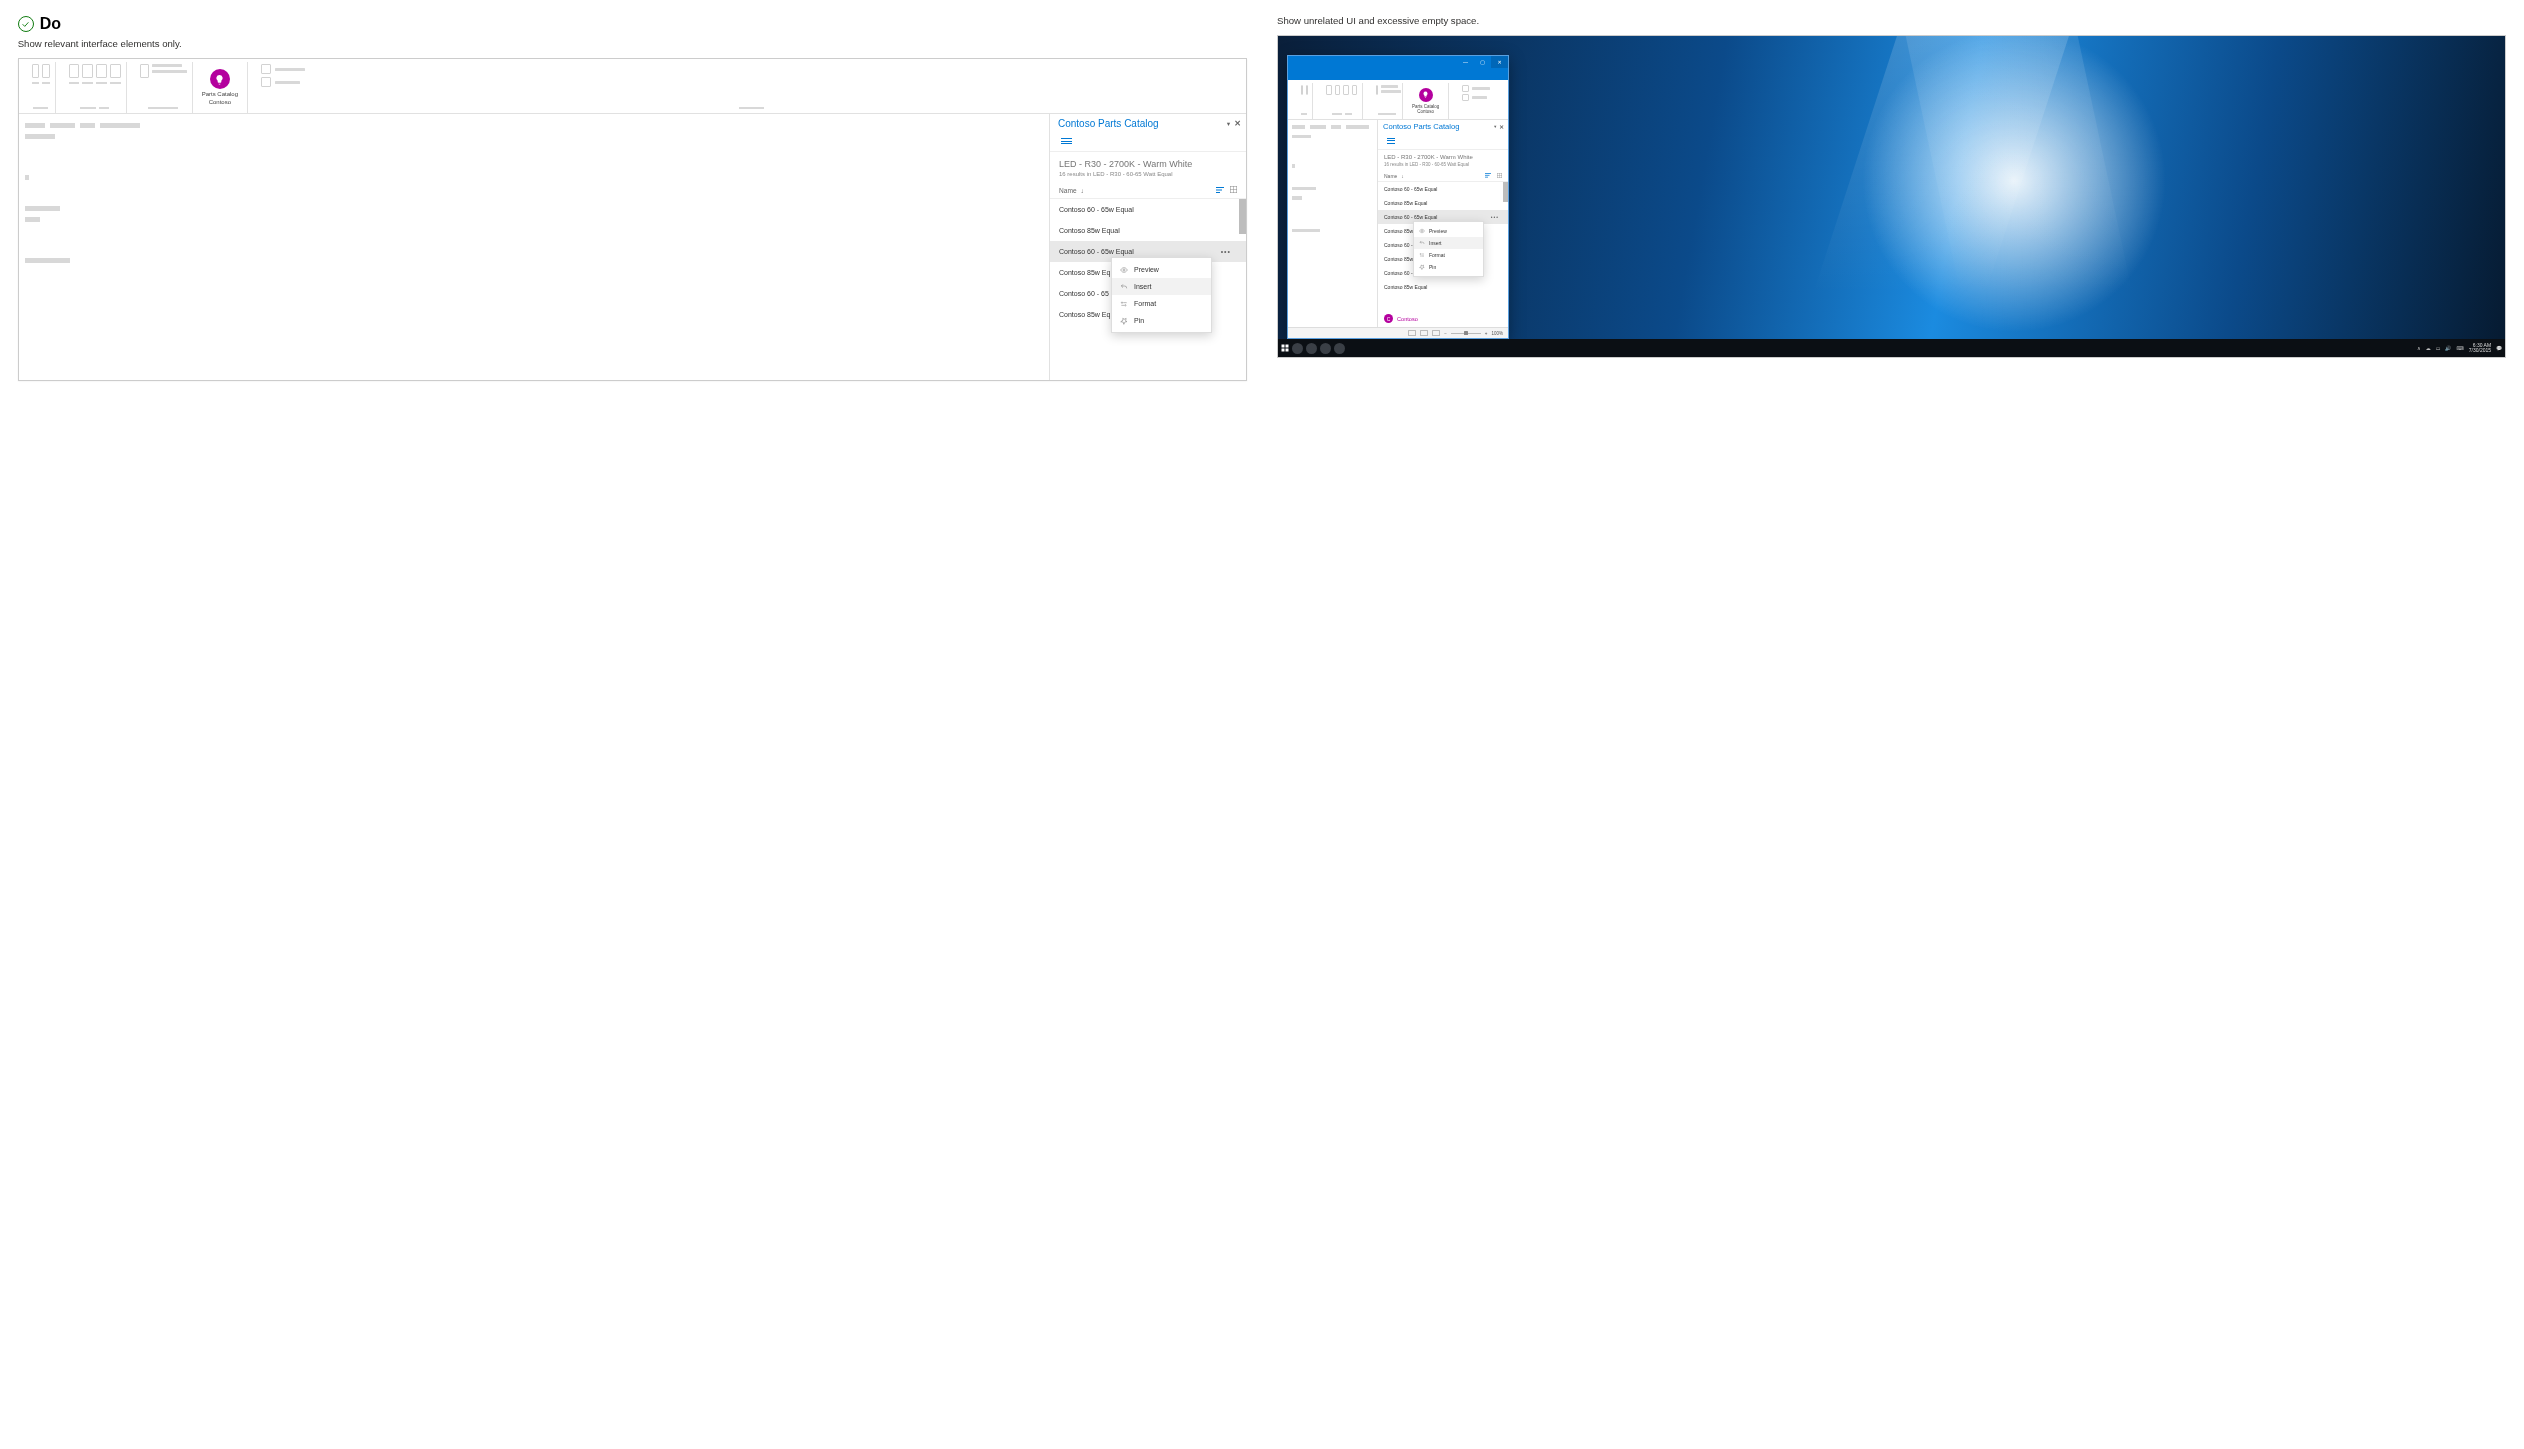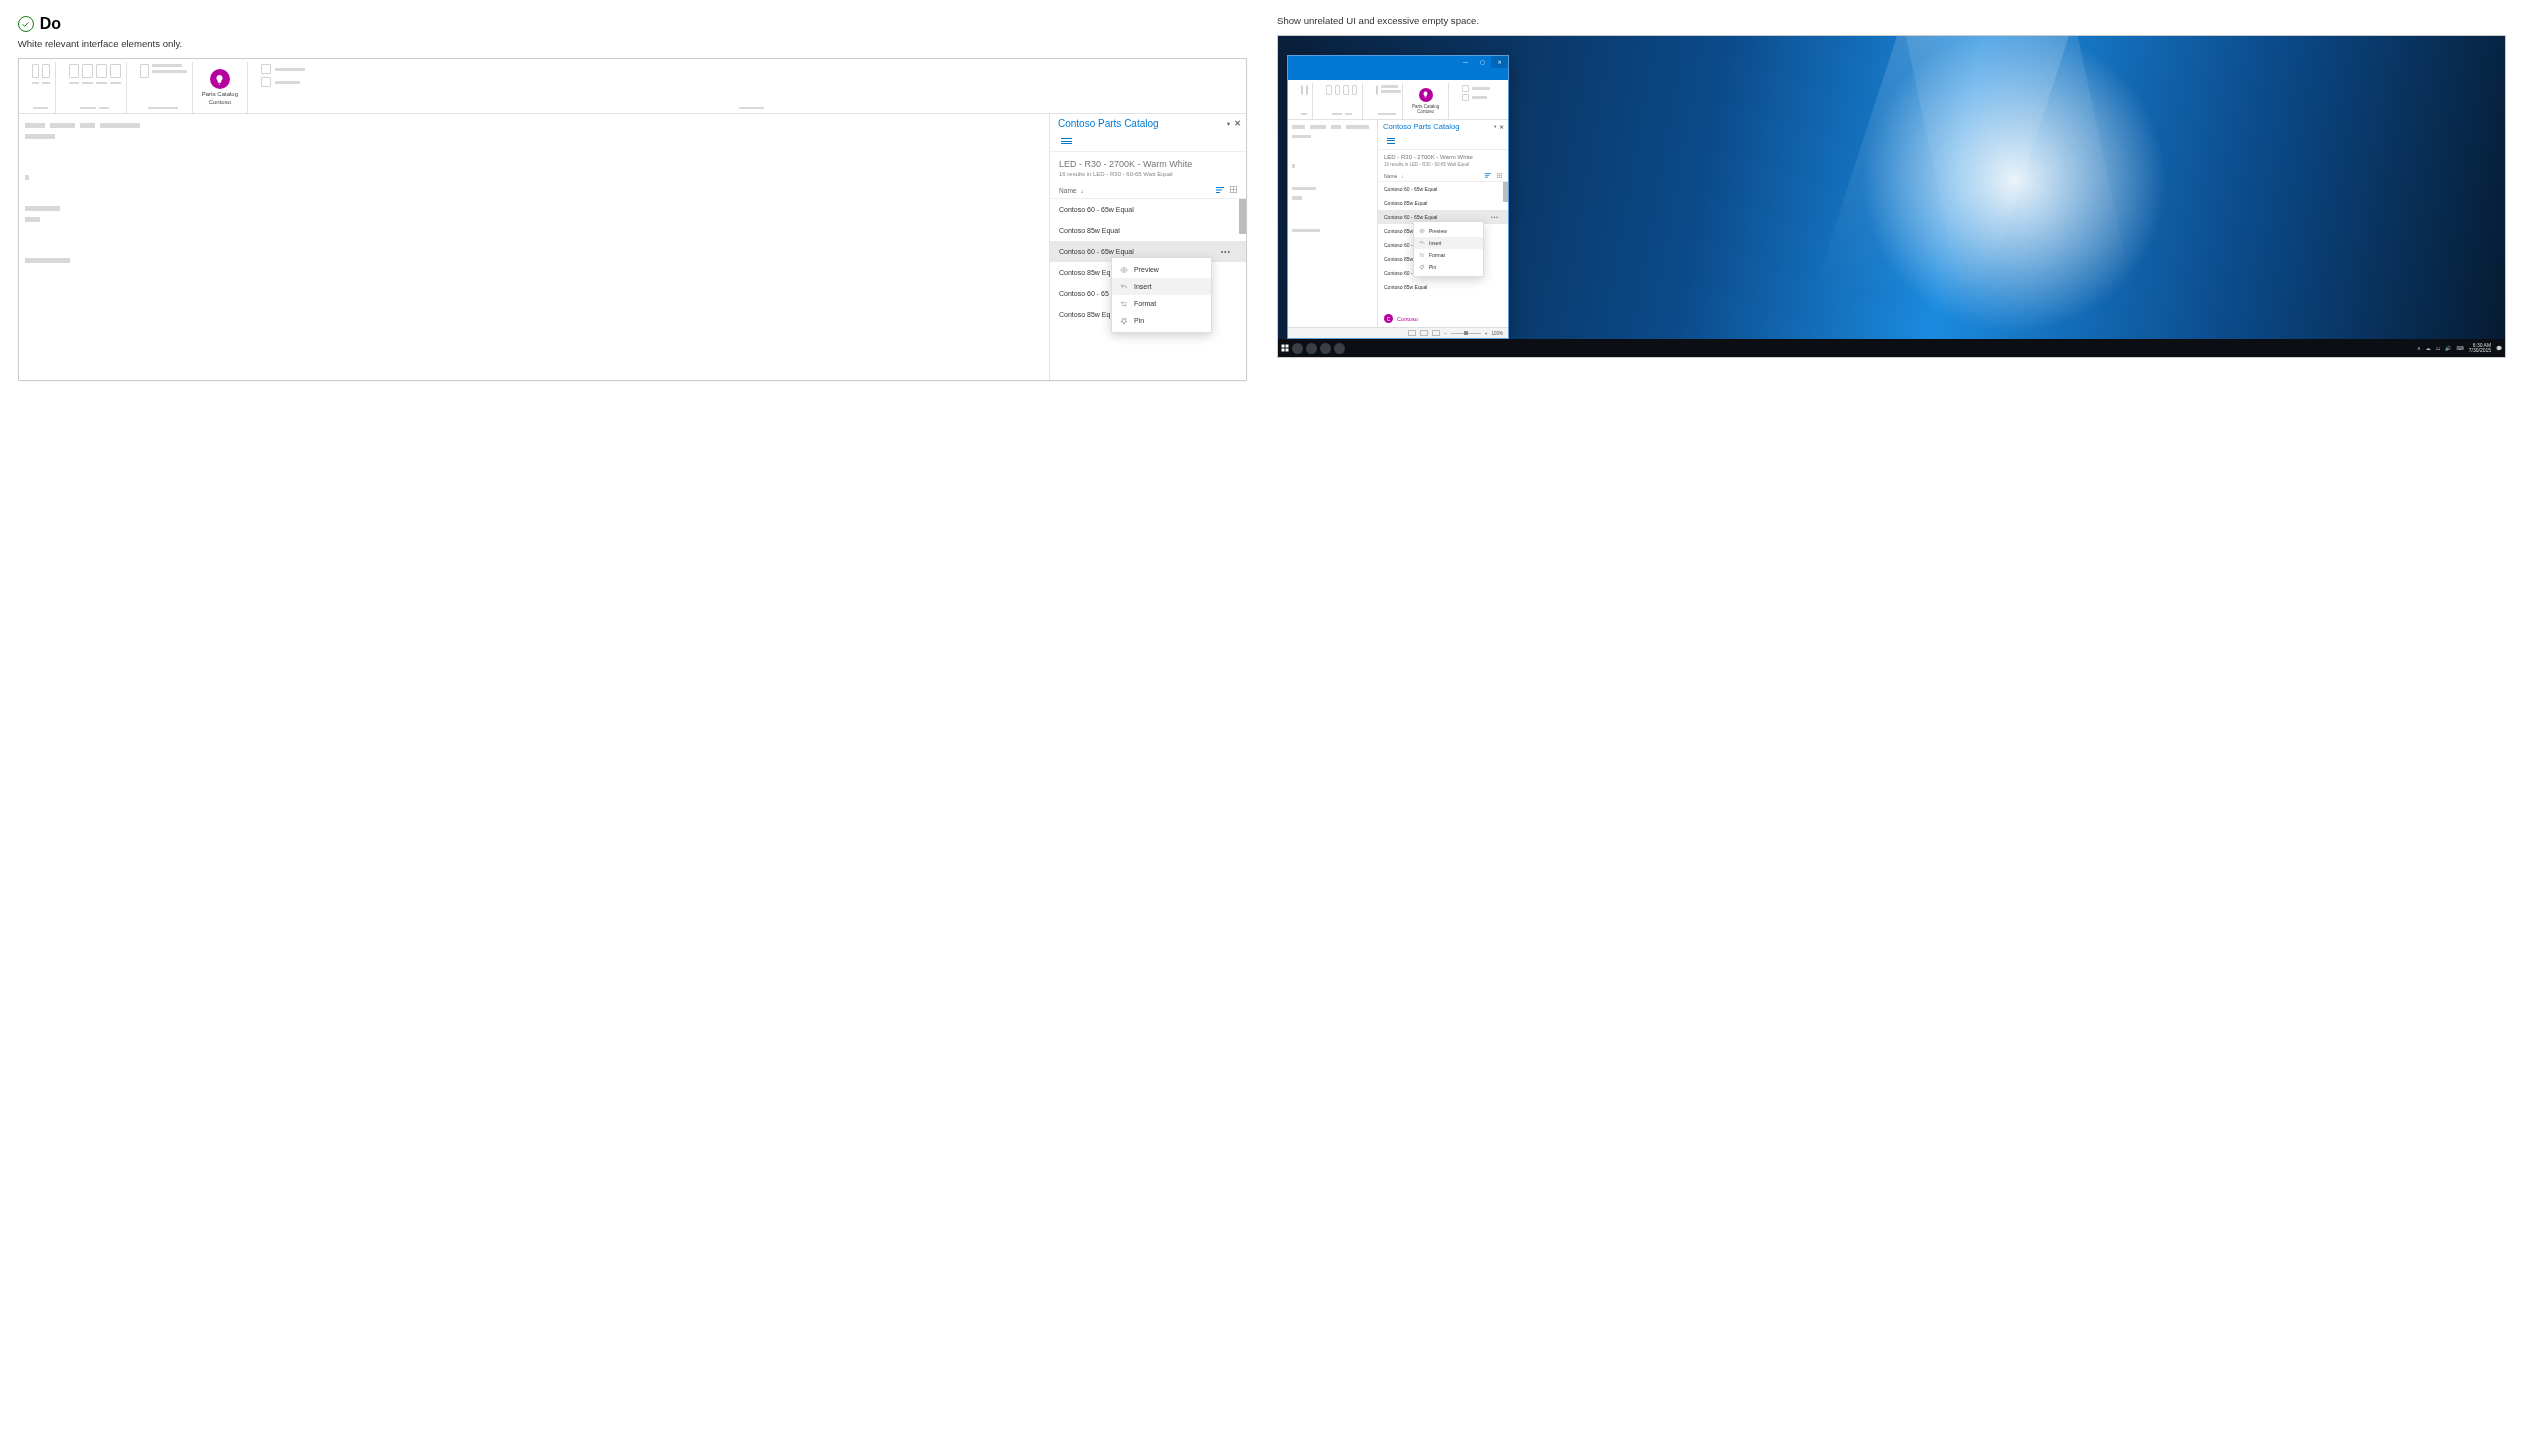--- a/index.html
+++ b/index.html
@@ -147,21 +147,21 @@
 
   <div class="col">
     <div class="heading-row">
       <span class="status-icon do">
         <svg viewBox="0 0 24 24" fill="none" stroke="currentColor" stroke-width="2.5" stroke-linecap="round" stroke-linejoin="round">
             <polyline points="5 12 10 17 19 7"></polyline>
           </svg>
       </span>
       <span class="heading-title">Do</span>
     </div>
-    <div class="subtitle">White relevant interface elements only.</div>
+    <div class="subtitle">Show relevant interface elements only.</div>
 
     <div class="shot-do">
 
       <div class="ribbon">
         <div class="rib-group" style="width:37px;">
           <div class="rib-row">
               <div class="ph-box"></div>
               <div class="ph-box"></div>
             </div>
           <div class="labels">

